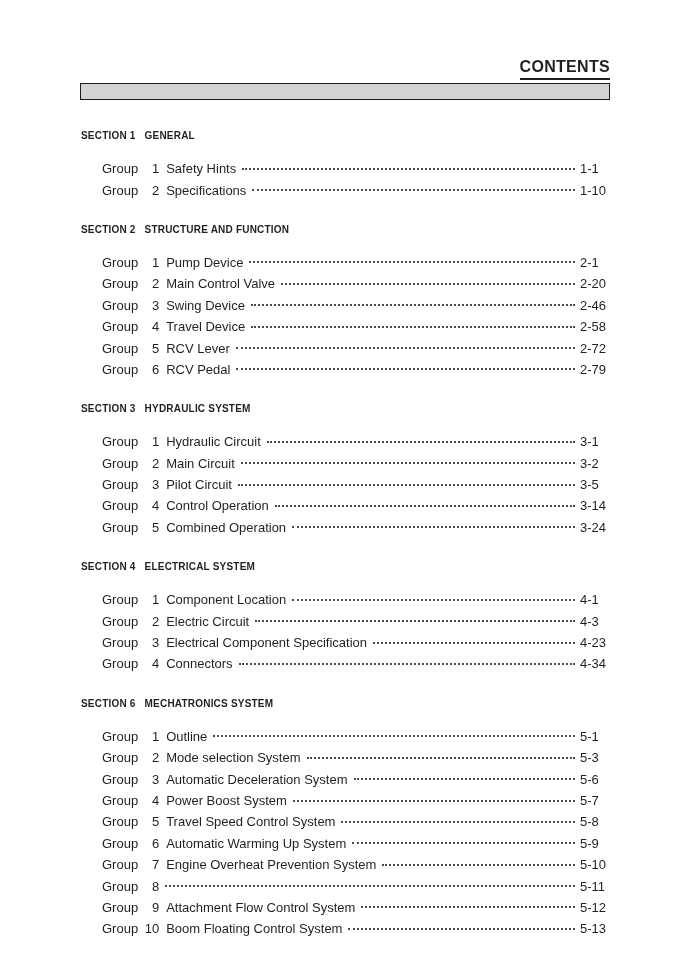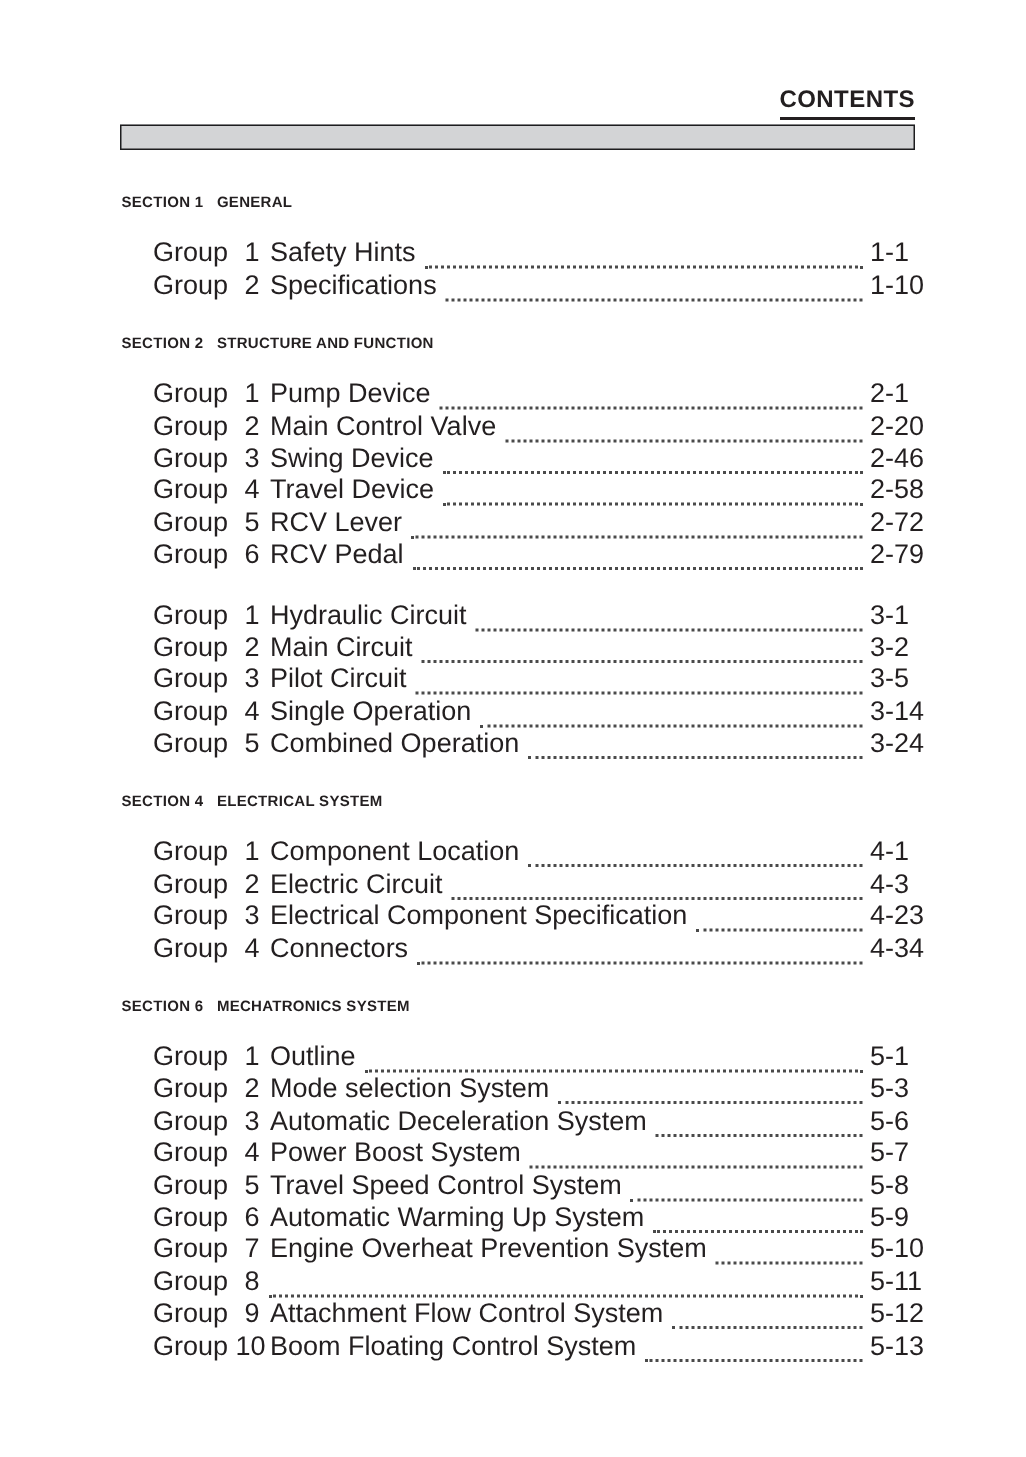--- a/index.html
+++ b/index.html
@@ -55,23 +55,23 @@
     font-weight:700;
     letter-spacing:0.2px;
     white-space:nowrap;
   }
   section h2 .sec-label{margin-right:9px;}
   .rows{
     margin:13px 0 0 22px;
   }
   .row{
     display:flex;
-    align-items:flex-end;
+    align-items:center;
     height:21.4px;
-    font-size:18px;
+    font-size:13px;
     white-space:nowrap;
   }
   .row .glabel{flex:0 0 auto;}
   .row .num{
     flex:0 0 auto;
     width:16px;
     margin-left:5px;
     text-align:right;
   }
   .row .gtitle{
@@ -162,20 +162,21 @@
           <div class="row">
     <span class="glabel">Group</span>
     <span class="num">6</span>
     <span class="gtitle">RCV Pedal</span>
     <span class="leader"></span>
     <span class="pref">2-79</span>
   </div>
         </div>
   </section>
       <section>
+    <h2><span class="sec-label">SECTION 3</span><span>HYDRAULIC SYSTEM</span></h2>
     <div class="rows">
           <div class="row">
     <span class="glabel">Group</span>
     <span class="num">1</span>
     <span class="gtitle">Hydraulic Circuit</span>
     <span class="leader"></span>
     <span class="pref">3-1</span>
   </div>
           <div class="row">
     <span class="glabel">Group</span>
@@ -187,21 +188,21 @@
           <div class="row">
     <span class="glabel">Group</span>
     <span class="num">3</span>
     <span class="gtitle">Pilot Circuit</span>
     <span class="leader"></span>
     <span class="pref">3-5</span>
   </div>
           <div class="row">
     <span class="glabel">Group</span>
     <span class="num">4</span>
-    <span class="gtitle">Single Operation</span>
+    <span class="gtitle">Control Operation</span>
     <span class="leader"></span>
     <span class="pref">3-14</span>
   </div>
           <div class="row">
     <span class="glabel">Group</span>
     <span class="num">5</span>
     <span class="gtitle">Combined Operation</span>
     <span class="leader"></span>
     <span class="pref">3-24</span>
   </div>

